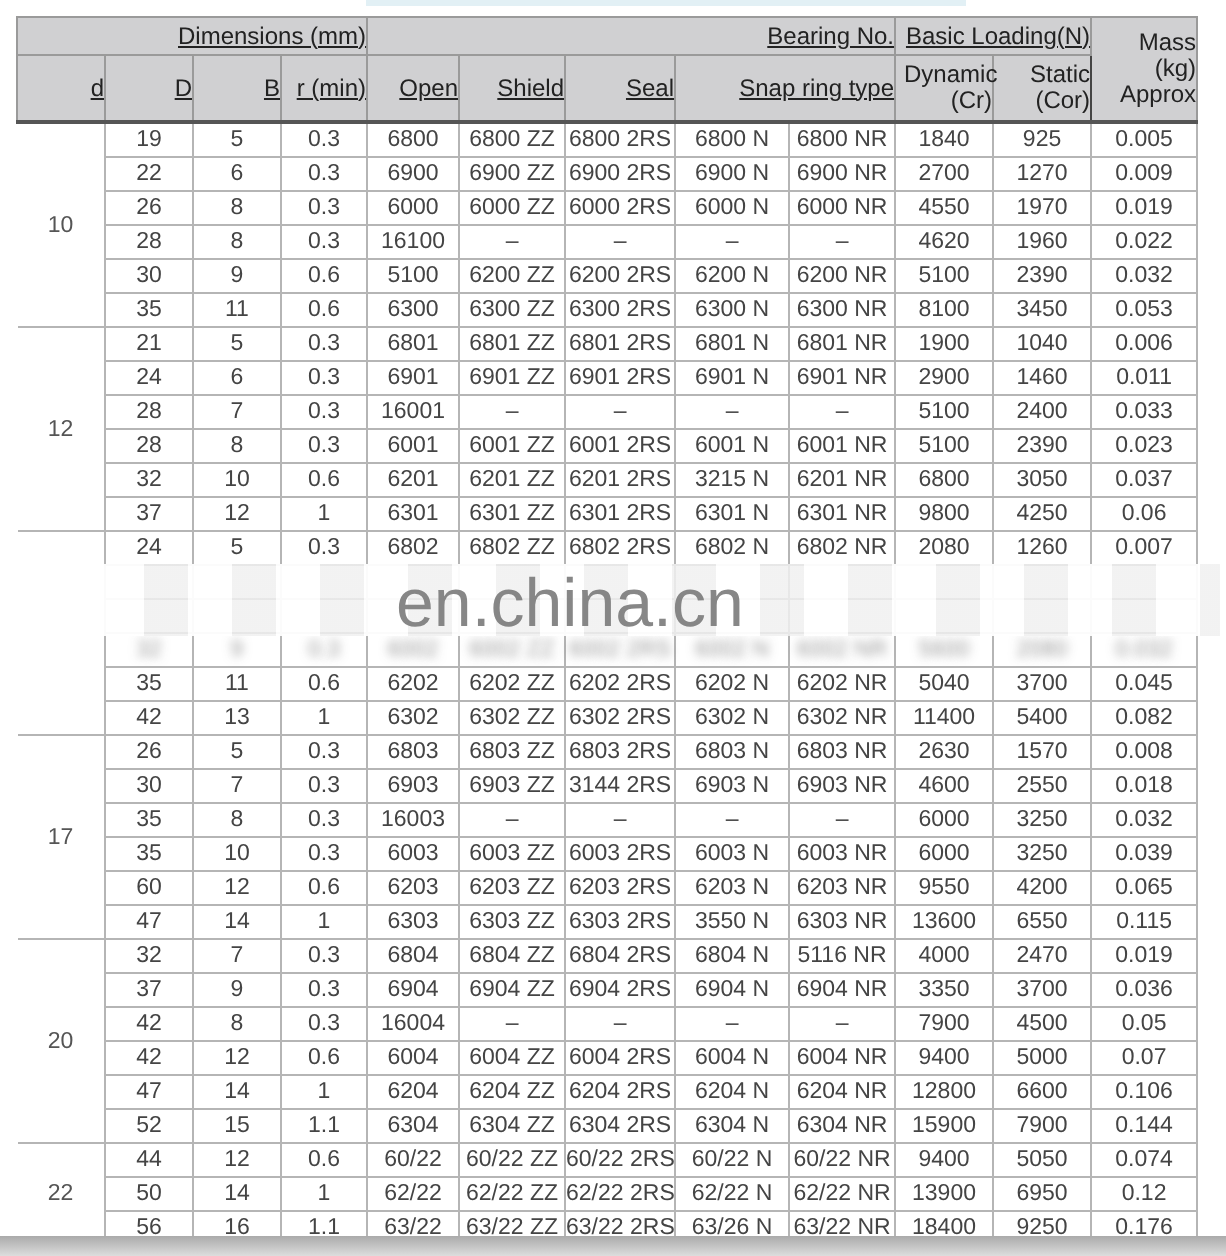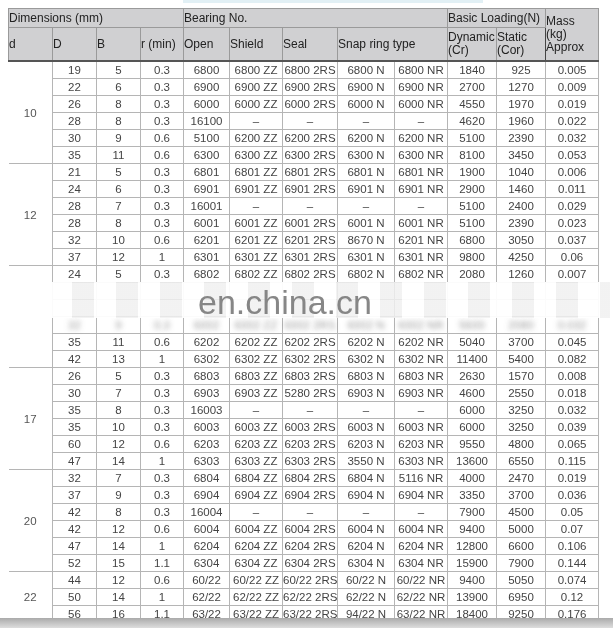--- a/index.html
+++ b/index.html
@@ -1,21 +1,21 @@
 <!DOCTYPE html>
 <html><head>
 <meta charset="utf-8">
 <style>
   html, body { margin: 0; padding: 0; background: #ffffff; }
   body { width: 613px; height: 628px; overflow: hidden; position: relative;
          font-family: "Liberation Sans", sans-serif; color: #333; }
   .top-strip { position: absolute; left: 0; top: 0; width: 613px; height: 8px; background: #fff; }
   .top-accent { position: absolute; left: 183px; top: 0; width: 300px; height: 3px; background: #cfe6ee; opacity: .6; }
   table.spec { position: absolute; left: 8px; top: 8px; border-collapse: collapse; table-layout: fixed; width: 590px; font-size: 11.5px; }
-  table.spec th { background: #d0d0d2; color: #222; font-weight: normal; border: 1px solid #9a9a9a; padding: 0; text-align: left; line-height: 13px; }
+  table.spec th { background: #d0d0d2; color: #222; font-weight: normal; border: 1px solid #9a9a9a; padding: 0; text-align: right; line-height: 13px; text-decoration: underline; }
   table.spec thead tr.h1 th { height: 18px; font-size: 12px; }
   table.spec thead tr.h2 th { height: 32px; font-size: 12px; }
   table.spec thead tr.h2 { border-bottom: 2px solid #555; }
   table.spec td { border: 1px solid #b5b5b5; height: 16px; padding: 0; text-align: center; color: #444; background: #fff; line-height: 16px; white-space: nowrap; }
   table.spec td.dcell { border-left: none; border-top: 1px solid #777; color: #555; }
   table.spec tr.grp-first td { border-top: 1px solid #888; }
   .thick-l { border-left: 1.5px solid #444 !important; }
   table.spec td.blur { color: transparent; text-shadow: 0 0 5px rgba(70,70,70,.55); }
   .watermark { position: absolute; left: 198px; top: 283px; font-size: 34px; color: #7d7d7d; letter-spacing: 0; font-family: "Liberation Sans", sans-serif; opacity: .92; }
   .wm-band { position: absolute; left: 50px; top: 282px; width: 560px; height: 36px;
@@ -174,21 +174,21 @@
         <td>28</td>
         <td>7</td>
         <td>0.3</td>
         <td class="thick-l">16001</td>
         <td>–</td>
         <td>–</td>
         <td>–</td>
         <td>–</td>
         <td class="thick-l">5100</td>
         <td>2400</td>
-        <td class="thick-l">0.029</td>
+        <td class="thick-l">0.033</td>
       </tr>
       <tr>
         <td>28</td>
         <td>8</td>
         <td>0.3</td>
         <td class="thick-l">6001</td>
         <td>6001 ZZ</td>
         <td>6001 2RS</td>
         <td>6001 N</td>
         <td>6001 NR</td>
@@ -196,21 +196,21 @@
         <td>2390</td>
         <td class="thick-l">0.023</td>
       </tr>
       <tr>
         <td>32</td>
         <td>10</td>
         <td>0.6</td>
         <td class="thick-l">6201</td>
         <td>6201 ZZ</td>
         <td>6201 2RS</td>
-        <td>8670 N</td>
+        <td>3215 N</td>
         <td>6201 NR</td>
         <td class="thick-l">6800</td>
         <td>3050</td>
         <td class="thick-l">0.037</td>
       </tr>
       <tr>
         <td>37</td>
         <td>12</td>
         <td>1</td>
         <td class="thick-l">6301</td>
@@ -314,21 +314,21 @@
         <td class="thick-l">2630</td>
         <td>1570</td>
         <td class="thick-l">0.008</td>
       </tr>
       <tr>
         <td>30</td>
         <td>7</td>
         <td>0.3</td>
         <td class="thick-l">6903</td>
         <td>6903 ZZ</td>
-        <td>5280 2RS</td>
+        <td>3144 2RS</td>
         <td>6903 N</td>
         <td>6903 NR</td>
         <td class="thick-l">4600</td>
         <td>2550</td>
         <td class="thick-l">0.018</td>
       </tr>
       <tr>
         <td>35</td>
         <td>8</td>
         <td>0.3</td>
@@ -357,21 +357,21 @@
       <tr>
         <td>60</td>
         <td>12</td>
         <td>0.6</td>
         <td class="thick-l">6203</td>
         <td>6203 ZZ</td>
         <td>6203 2RS</td>
         <td>6203 N</td>
         <td>6203 NR</td>
         <td class="thick-l">9550</td>
-        <td>4800</td>
+        <td>4200</td>
         <td class="thick-l">0.065</td>
       </tr>
       <tr>
         <td>47</td>
         <td>14</td>
         <td>1</td>
         <td class="thick-l">6303</td>
         <td>6303 ZZ</td>
         <td>6303 2RS</td>
         <td>3550 N</td>
@@ -486,21 +486,21 @@
         <td>6950</td>
         <td class="thick-l">0.12</td>
       </tr>
       <tr>
         <td>56</td>
         <td>16</td>
         <td>1.1</td>
         <td class="thick-l">63/22</td>
         <td>63/22 ZZ</td>
         <td>63/22 2RS</td>
-        <td>94/22 N</td>
+        <td>63/26 N</td>
         <td>63/22 NR</td>
         <td class="thick-l">18400</td>
         <td>9250</td>
         <td class="thick-l">0.176</td>
       </tr>
     </tbody>
 </table>
 
 <div class="wm-band"></div>
 <div class="watermark">en.china.cn</div>

